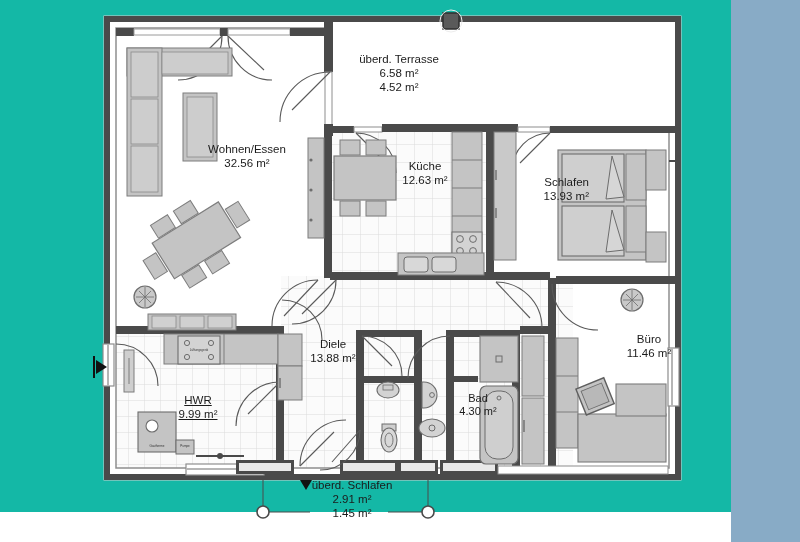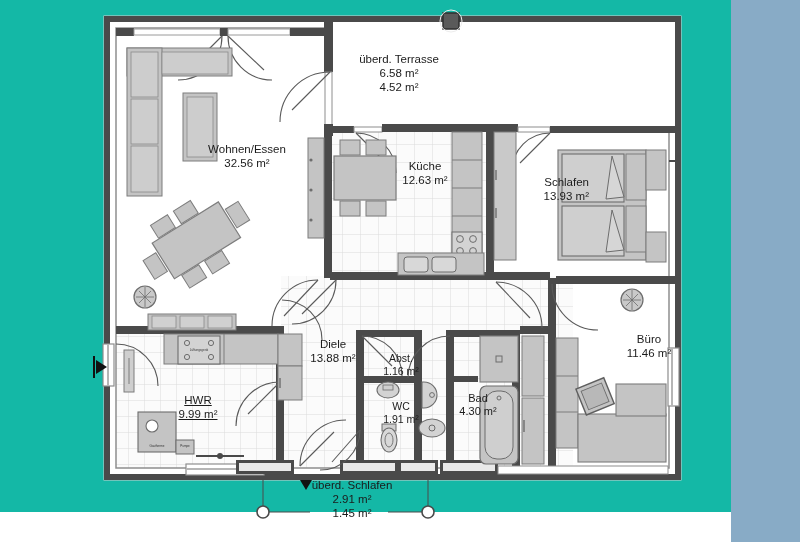--- a/index.html
+++ b/index.html
@@ -363,29 +363,21 @@
   <div class="roomlabel" style="left:489px;top:175px;width:100px;text-align:right;">
     <span class="nm">Schlafen</span>
     <span class="ar">13.93 m²</span>
   </div>
 
   <div class="roomlabel" style="left:283px;top:337px;width:100px;">
     <span class="nm">Diele</span>
     <span class="ar">13.88 m²</span>
   </div>
 
-  <div class="roomlabel" style="left:356px;top:352px;width:90px;font-size:10.5px;line-height:13px;">
-    <span class="nm">Abst.</span>
-    <span class="ar">1.16 m²</span>
-  </div>
-
-  <div class="roomlabel" style="left:356px;top:400px;width:90px;font-size:10.5px;line-height:13px;">
-    <span class="nm">WC</span>
-    <span class="ar">1.91 m²</span>
-  </div>
+
 
   <div class="roomlabel" style="left:438px;top:392px;width:80px;font-size:11px;line-height:13px;">
     <span class="nm">Bad</span>
     <span class="ar">4.30 m²</span>
   </div>
 
   <div class="roomlabel" style="left:555px;top:332px;width:100px;margin-left:44px;">
     <span class="nm">Büro</span>
     <span class="ar">11.46 m²</span>
   </div>

